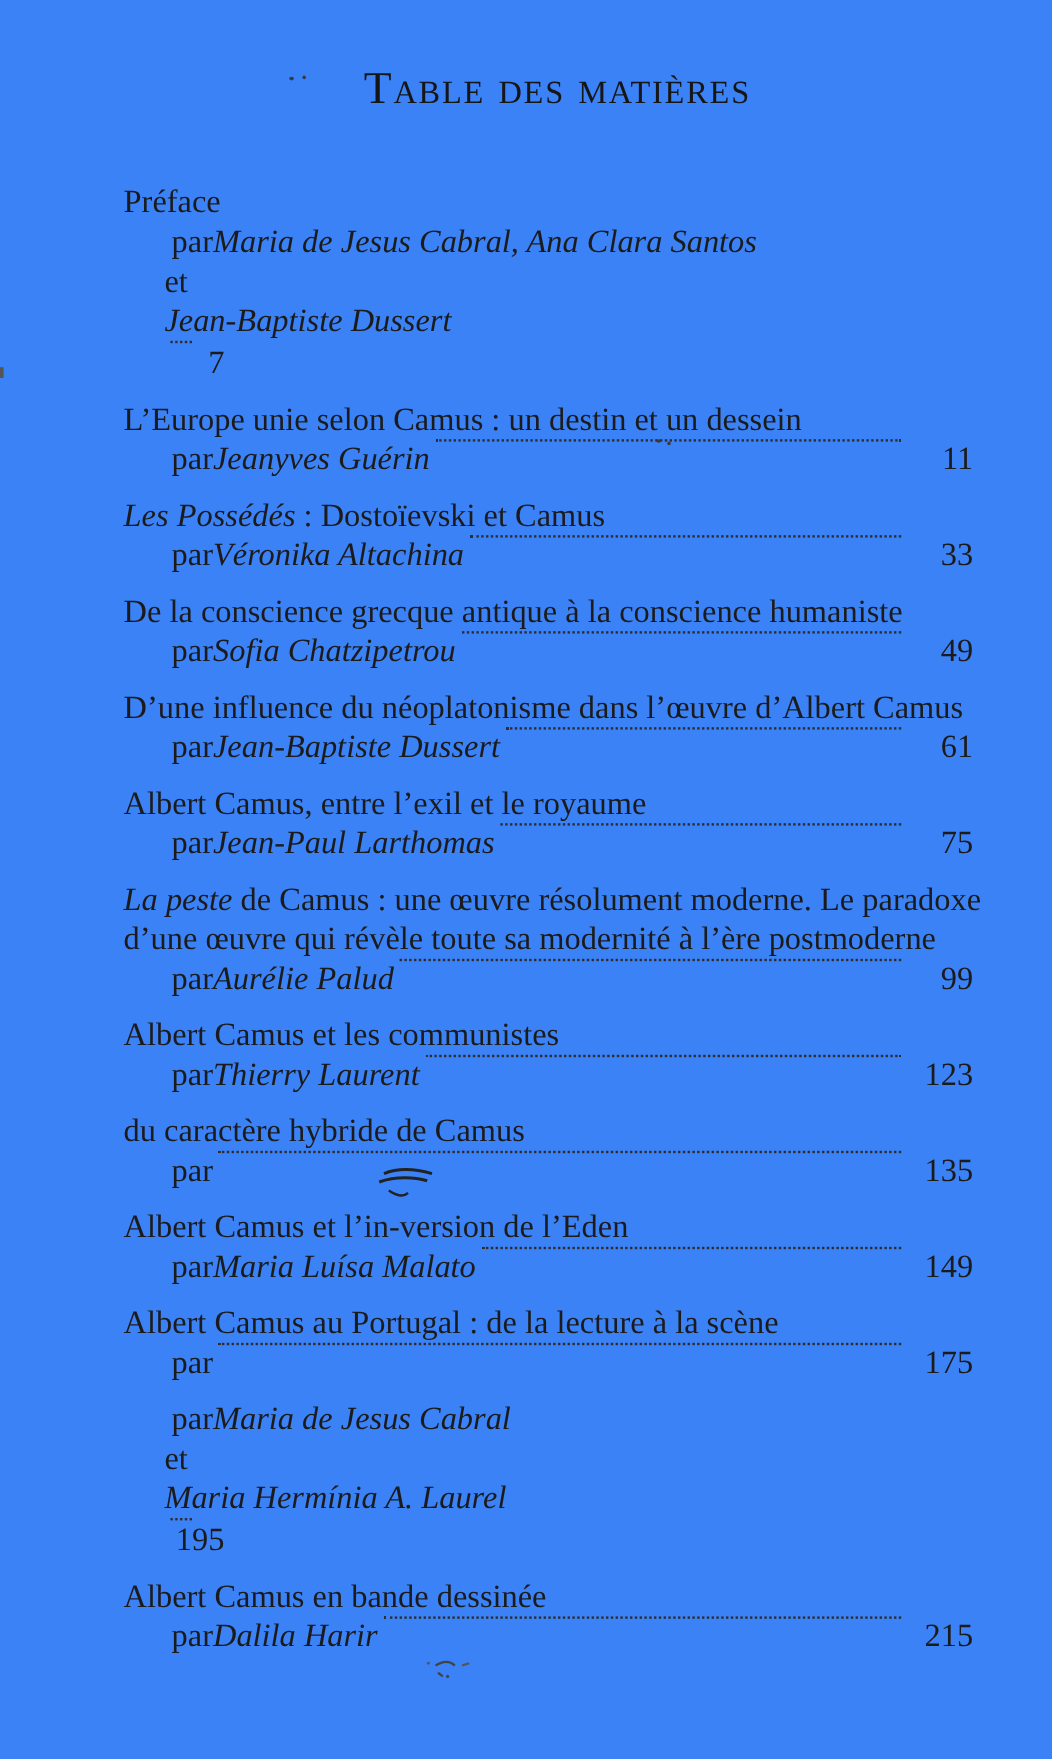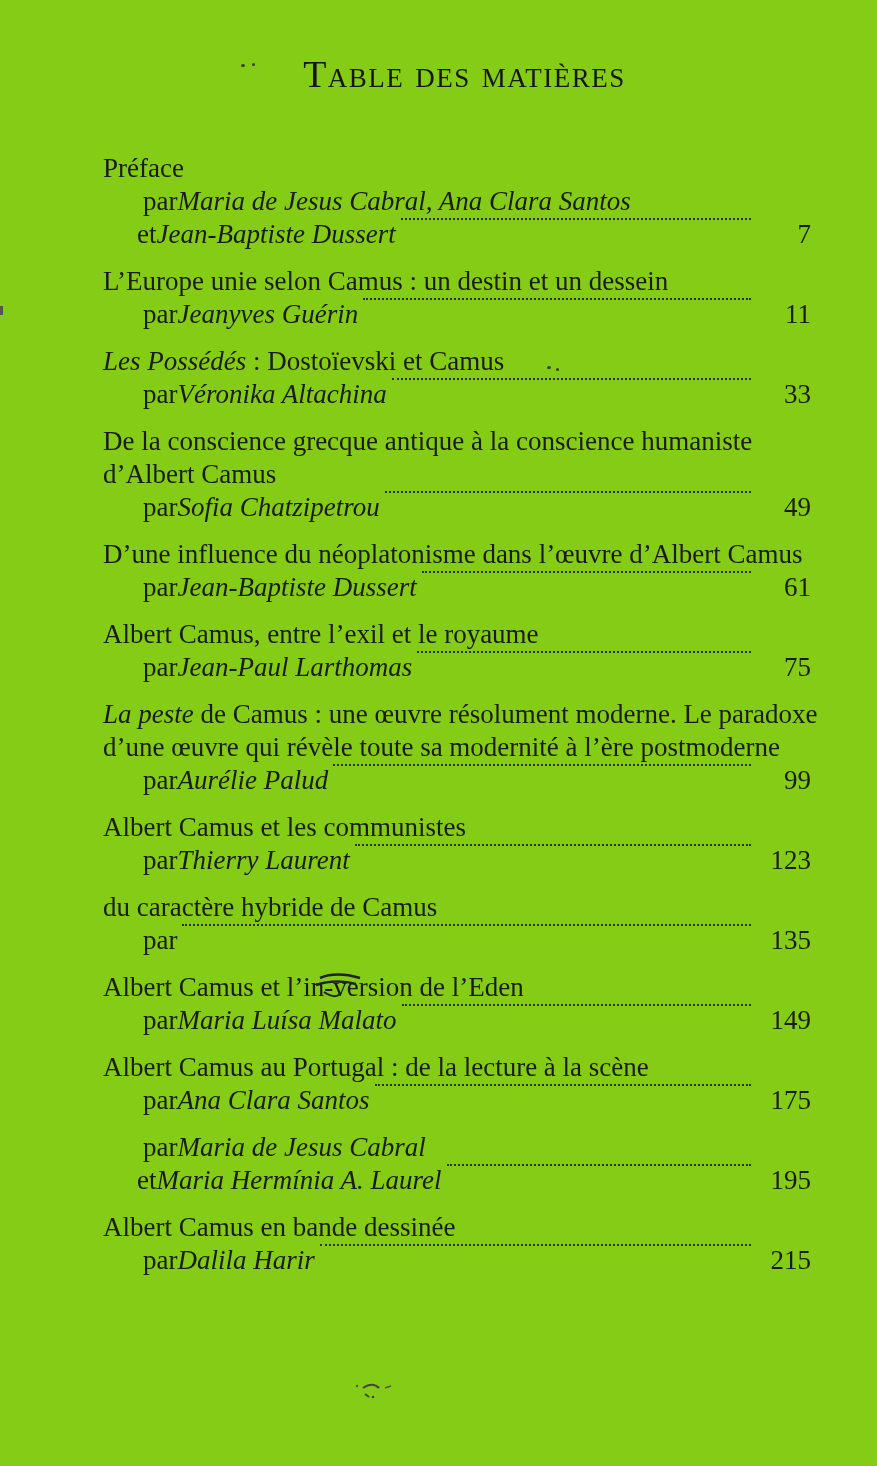--- a/index.html
+++ b/index.html
@@ -4,21 +4,21 @@
 <style>
   html, body { margin: 0; padding: 0; }
   body {
     width: 877px; height: 1466px;
     background: #f7f7f5;
     font-family: "Liberation Serif", "DejaVu Serif", serif;
   }
   .sheet {
     position: relative;
     width: 877px; height: 1466px;
-    background: #84cc16;
+    background: #3b82f6;
     color: #1a1a1a;
     overflow: hidden;
   }
   .page-title {
     position: absolute;
     top: 52px; left: 52px; right: 0;
     margin: 0;
     text-align: center;
     font-size: 38px;
     font-weight: 400;
@@ -39,21 +39,21 @@
   }
   .author-line {
     display: flex;
     align-items: flex-start;
     padding-left: 40px;
     font-size: 27px;
     line-height: 33px;
     white-space: nowrap;
     color: #1b1b1b;
   }
-  .author-line.et { padding-left: 34px; }
+  .author-line.et { padding-left: 34px; flex-direction: column; }
   .it { font-style: italic; }
   .leader {
     flex: 1 1 auto;
     min-width: 18px;
     border-bottom: 2px dotted #2e2e2e;
     margin-left: 5px;
     margin-right: 10px;
   }
   .page-num {
     flex: 0 0 auto;
@@ -99,21 +99,20 @@
         <div class="title-line"><span class="it">Les Possédés</span><span> : Dostoïevski et Camus</span></div>
         <div class="author-line">
           <span>par </span>
           <span class="it">Véronika Altachina</span>
           <span class="leader"></span>
           <span class="page-num">33</span>
         </div>
       </div>
       <div class="entry">
         <div class="title-line"><span>De la conscience grecque antique à la conscience humaniste</span></div>
-        <div class="title-line"><span>d’Albert Camus</span></div>
         <div class="author-line">
           <span>par </span>
           <span class="it">Sofia Chatzipetrou</span>
           <span class="leader"></span>
           <span class="page-num">49</span>
         </div>
       </div>
       <div class="entry">
         <div class="title-line"><span>D’une influence du néoplatonisme dans l’œuvre d’Albert Camus</span></div>
         <div class="author-line">
@@ -165,21 +164,20 @@
           <span>par </span>
           <span class="it">Maria Luísa Malato</span>
           <span class="leader"></span>
           <span class="page-num">149</span>
         </div>
       </div>
       <div class="entry">
         <div class="title-line"><span>Albert Camus au Portugal : de la lecture à la scène</span></div>
         <div class="author-line">
           <span>par </span>
-          <span class="it">Ana Clara Santos</span>
           <span class="leader"></span>
           <span class="page-num">175</span>
         </div>
       </div>
       <div class="entry">
         <div class="author-line">
           <span>par </span>
           <span class="it">Maria de Jesus Cabral</span>
         </div>
         <div class="author-line et">

